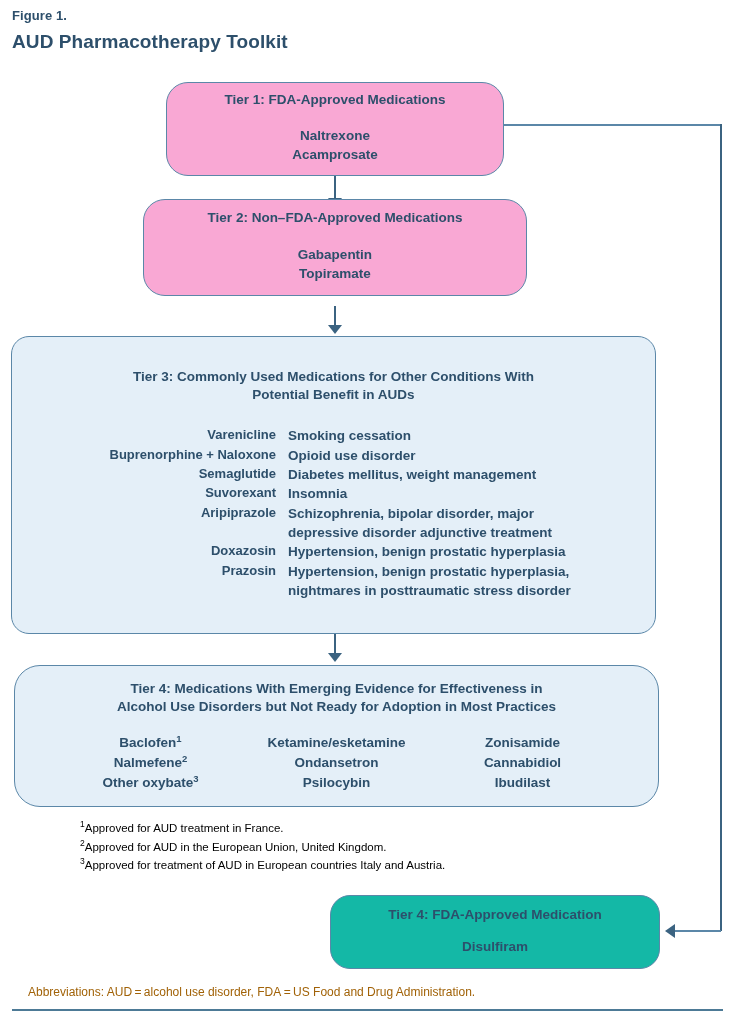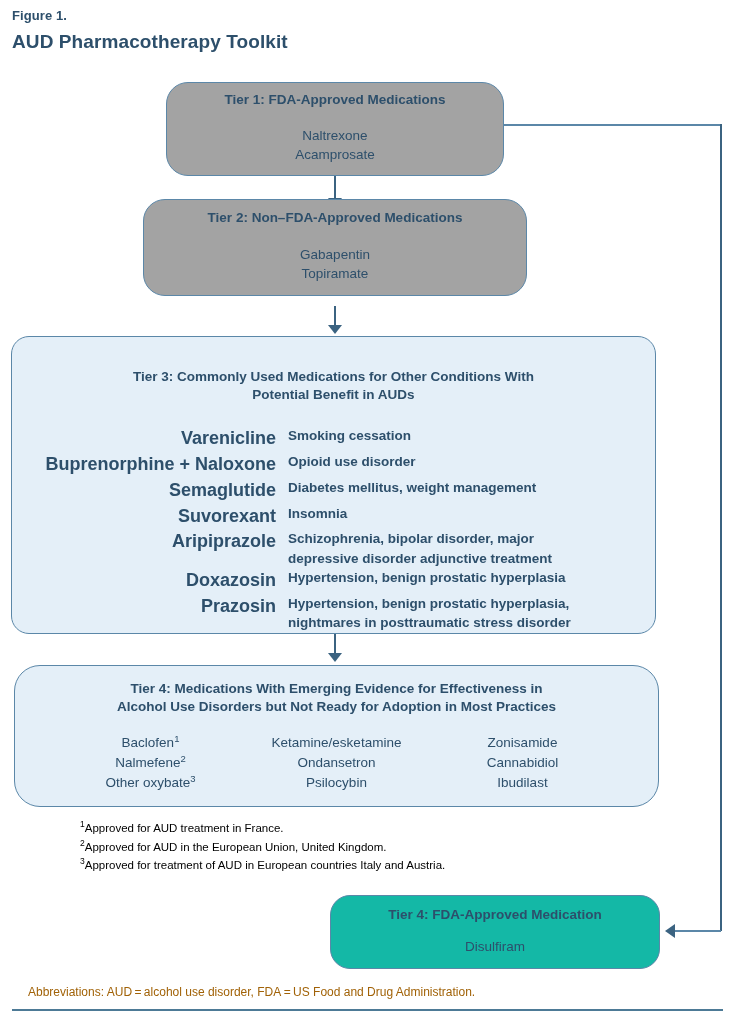--- a/index.html
+++ b/index.html
@@ -17,29 +17,29 @@
   .fig-title{
     position:absolute;left:12px;top:31px;
     font-size:19px;font-weight:bold;color:#2d4f6b;letter-spacing:.1px;
   }
 
   
   .box{
     position:absolute;box-sizing:border-box;
     border:1.3px solid #5b87a8;
     border-radius:22px;
-    background:#a3a3a3;
+    background:#f9a8d4;
     text-align:center;
   }
   .box.pale{background:#e4eff8;}
   .box-head{
     font-size:13.5px;font-weight:bold;color:#2d4f6b;line-height:1.35;
   }
   .box-body{
-    font-size:13.5px;font-weight:normal;color:#2d4f6b;line-height:1.38;
+    font-size:13.5px;font-weight:bold;color:#2d4f6b;line-height:1.38;
   }
 
   
   #tier1{left:166px;top:82px;width:338px;height:94px;}
   #tier1 .box-head{margin-top:8px;}
   #tier1 .box-body{margin-top:18px;}
 
   
   #tier2{left:143px;top:199px;width:384px;height:97px;}
   #tier2 .box-head{margin-top:9px;}
@@ -47,38 +47,38 @@
 
   
   #tier3{left:11px;top:336px;width:645px;height:298px;border-radius:18px;}
   #tier3 .box-head{margin-top:31px;}
   .t3-list{
     margin-top:22px;display:flex;flex-direction:column;align-items:center;
   }
   .t3-row{display:flex;width:100%;justify-content:flex-start;}
   .t3-name{
     width:264px;text-align:right;padding-right:0;
-    font-size:18px;font-weight:bold;color:#2d4f6b;line-height:1.43;
+    font-size:13px;font-weight:bold;color:#2d4f6b;line-height:1.43;
     white-space:nowrap;
   }
   .t3-desc{
     margin-left:12px;text-align:left;
     font-size:13.5px;font-weight:bold;color:#2d4f6b;line-height:1.43;
     white-space:pre-line;
   }
 
   
   #tier4{left:14px;top:665px;width:645px;height:142px;border-radius:26px;}
   #tier4 .box-head{margin-top:14px;}
   .t4-cols{
     margin-top:17px;display:flex;justify-content:center;
   }
   .t4-col{
     width:186px;text-align:center;
-    font-size:13.5px;font-weight:normal;color:#2d4f6b;line-height:1.47;
+    font-size:13.5px;font-weight:bold;color:#2d4f6b;line-height:1.47;
   }
   .t4-col div{white-space:nowrap;}
   sup{font-size:9.5px;vertical-align:super;line-height:0;}
 
   
   #tier4b{left:330px;top:895px;width:330px;height:74px;border-radius:20px;background:#14b8a6;}
   #tier4b .box-head{margin-top:10px;}
   #tier4b .box-body{margin-top:14px;}
 
   

